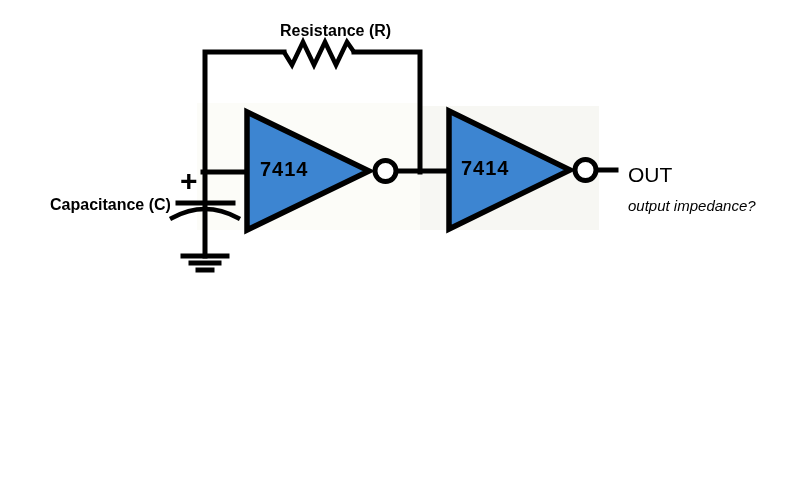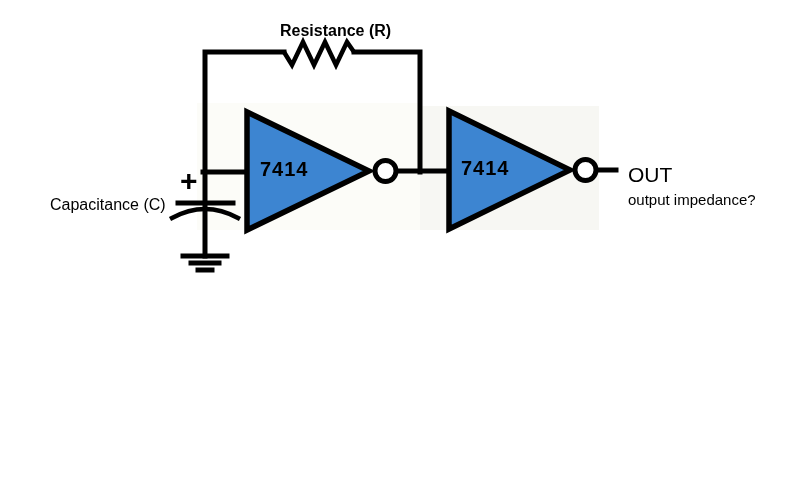--- a/index.html
+++ b/index.html
@@ -50,41 +50,42 @@
     color: #000000;
     white-space: nowrap;
     line-height: 1.15;
   }
   .lbl-resistance {
     left: 280px; top: 22px;
     font-size: 16px; font-weight: bold;
   }
   .lbl-capacitance {
     left: 50px; top: 196px;
-    font-size: 16px; font-weight: normal;
+    font-size: 16px; font-weight: bold;
   }
   .lbl-plus {
     left: 180px; top: 166px;
     font-size: 30px; font-weight: bold; line-height: 30px;
   }
   .lbl-gate1 {
     left: 260px; top: 158px;
     font-size: 20px; font-weight: bold; letter-spacing: 1px;
   }
   .lbl-gate2 {
     left: 461px; top: 157px;
     font-size: 20px; font-weight: bold; letter-spacing: 1px;
   }
   .lbl-out {
     left: 628px; top: 163px;
     font-size: 21px;
   }
   .lbl-impedance {
-    left: 628px; top: 191px;
+    left: 628px; top: 197px;
     font-size: 15px;
+    font-style: italic;
   }
 </style>
 </head>
 <body>
 
 <div id="canvas">
 
   <div class="panel" style="left:197px; top:103px; width:223px; height:127px; background:#fcfcf8;"></div>
   <div class="panel" style="left:420px; top:106px; width:179px; height:124px; background:#f7f7f3;"></div>
 

